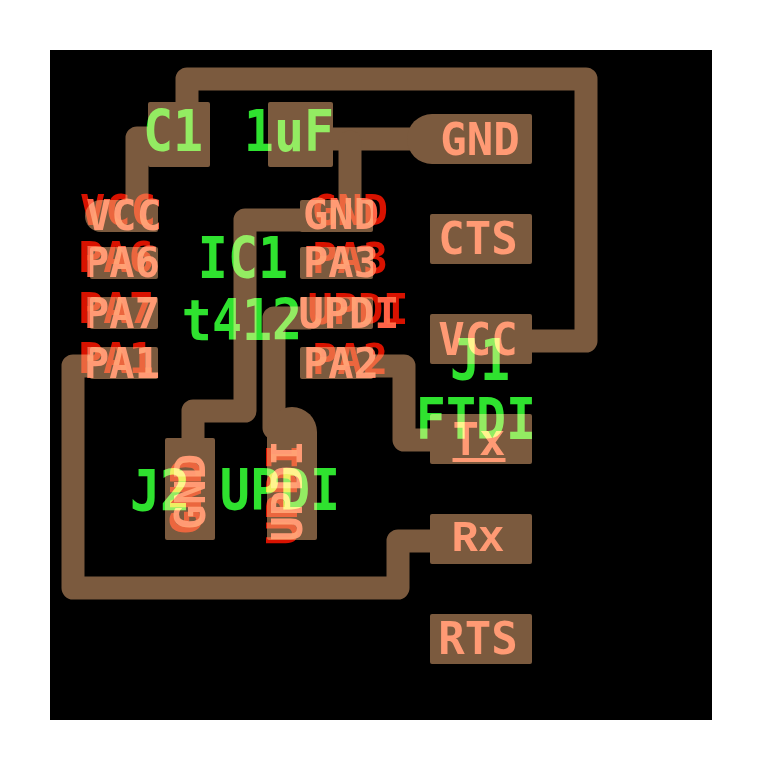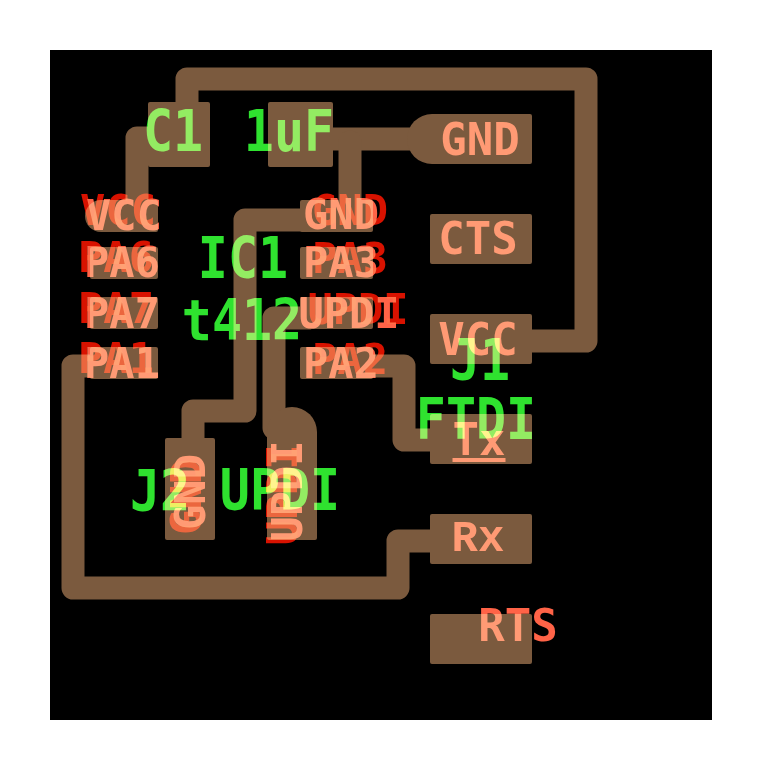--- a/index.html
+++ b/index.html
@@ -80,21 +80,21 @@
   <span class="t shadow" style="left:308px;top:260px;">UPDI</span>
   <span class="t icpad" style="left:299px;top:264px;">UPDI</span>
   <span class="t shadow" style="left:300px;top:310px;">PA2</span>
   <span class="t icpad" style="left:291px;top:314px;">PA2</span>
 
   <span class="t coral" style="left:430px;top:90px;">GND</span>
   <span class="t coral" style="left:428px;top:189px;text-align:right;">CTS</span>
   <span class="t coral" style="left:428px;top:290px;">VCC</span>
   <span class="t coral" style="left:429px;top:390px;text-decoration:underline;">Tx</span>
   <span class="t coral" style="left:428px;top:489px;font-family:Liberation Mono, monospace;">Rx</span>
-  <span class="t coral" style="left:428px;top:576px;margin-left:40px;">RTS</span>
+  <span class="t coral" style="left:428px;top:589px;">RTS</span>
 
   <span class="t vert vshadow" style="left:137px;top:447px;">GND</span>
   <span class="t vert coral" style="left:141px;top:442px;">GND</span>
   <span class="t vert vshadow" style="left:233px;top:445px;">UPDI</span>
   <span class="t vert coral" style="left:238px;top:441px;">UPDI</span>
 
   <span class="t green" style="left:123px;top:81px;">C1</span>
   <span class="t green" style="left:239px;top:81px;">1uF</span>
   <span class="t green" style="left:193px;top:208px;">IC1</span>
   <span class="t green" style="left:192px;top:270px;">t412</span>

